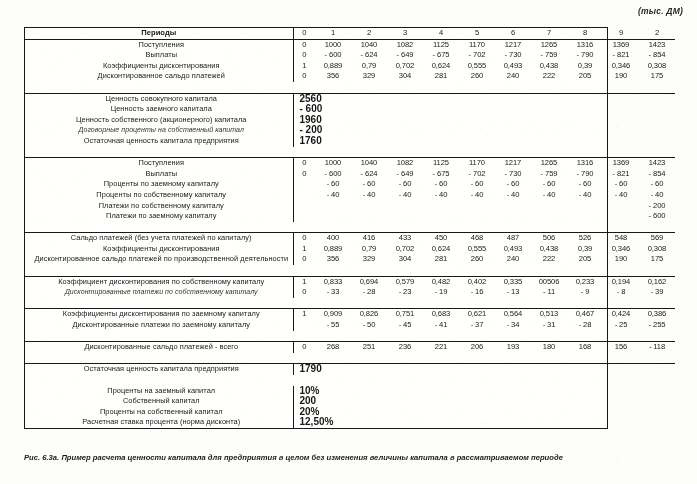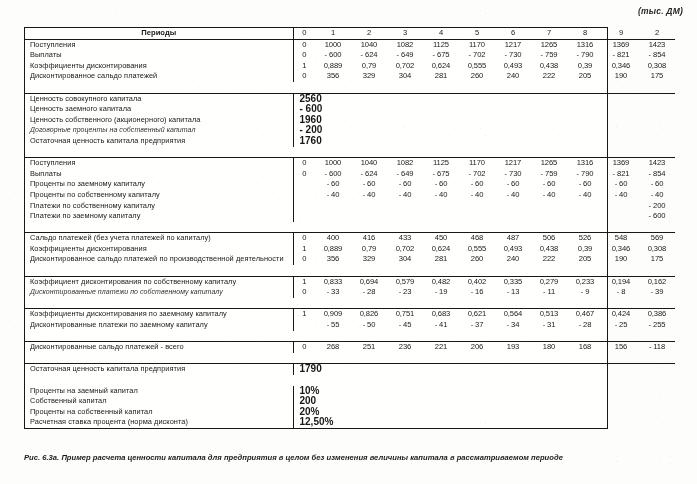--- a/index.html
+++ b/index.html
@@ -51,21 +51,21 @@
   table.fin td, table.fin th {
     padding: 0;
     vertical-align: middle;
     line-height: 10.6px;
     height: 10.6px;
     font-weight: normal;
   }
   .lbl {
     width: 268px;
     padding-left: 5px !important;
-    text-align: left;
+    text-align: center;
     white-space: nowrap;
     overflow: hidden;
     border-right: 1.5px solid #1a1a1a;
     font-size: 7.4px;
     letter-spacing: .05px;
   }
   .num {
     text-align: center;
     font-size: 7.6px;
     font-weight: bold;
@@ -382,21 +382,21 @@
           </tr>
           <tr class="sep-top">
             <td class="lbl">Коэффициент дисконтирования по собственному капиталу</td>
             <td class="num c0">1</td>
             <td class="num">0,833</td>
             <td class="num">0,694</td>
             <td class="num">0,579</td>
             <td class="num">0,482</td>
             <td class="num">0,402</td>
             <td class="num">0,335</td>
-            <td class="num">0,279</td>
+            <td class="num">00506</td>
             <td class="num">0,233</td>
             <td class="num">0,194</td>
             <td class="num">0,162</td>
           </tr>
           <tr>
             <td class="lbl italic-lbl">Дисконтированные платежи по собственному капиталу</td>
             <td class="num c0">0</td>
             <td class="num">- 33</td>
             <td class="num">- 28</td>
             <td class="num">- 23</td>

